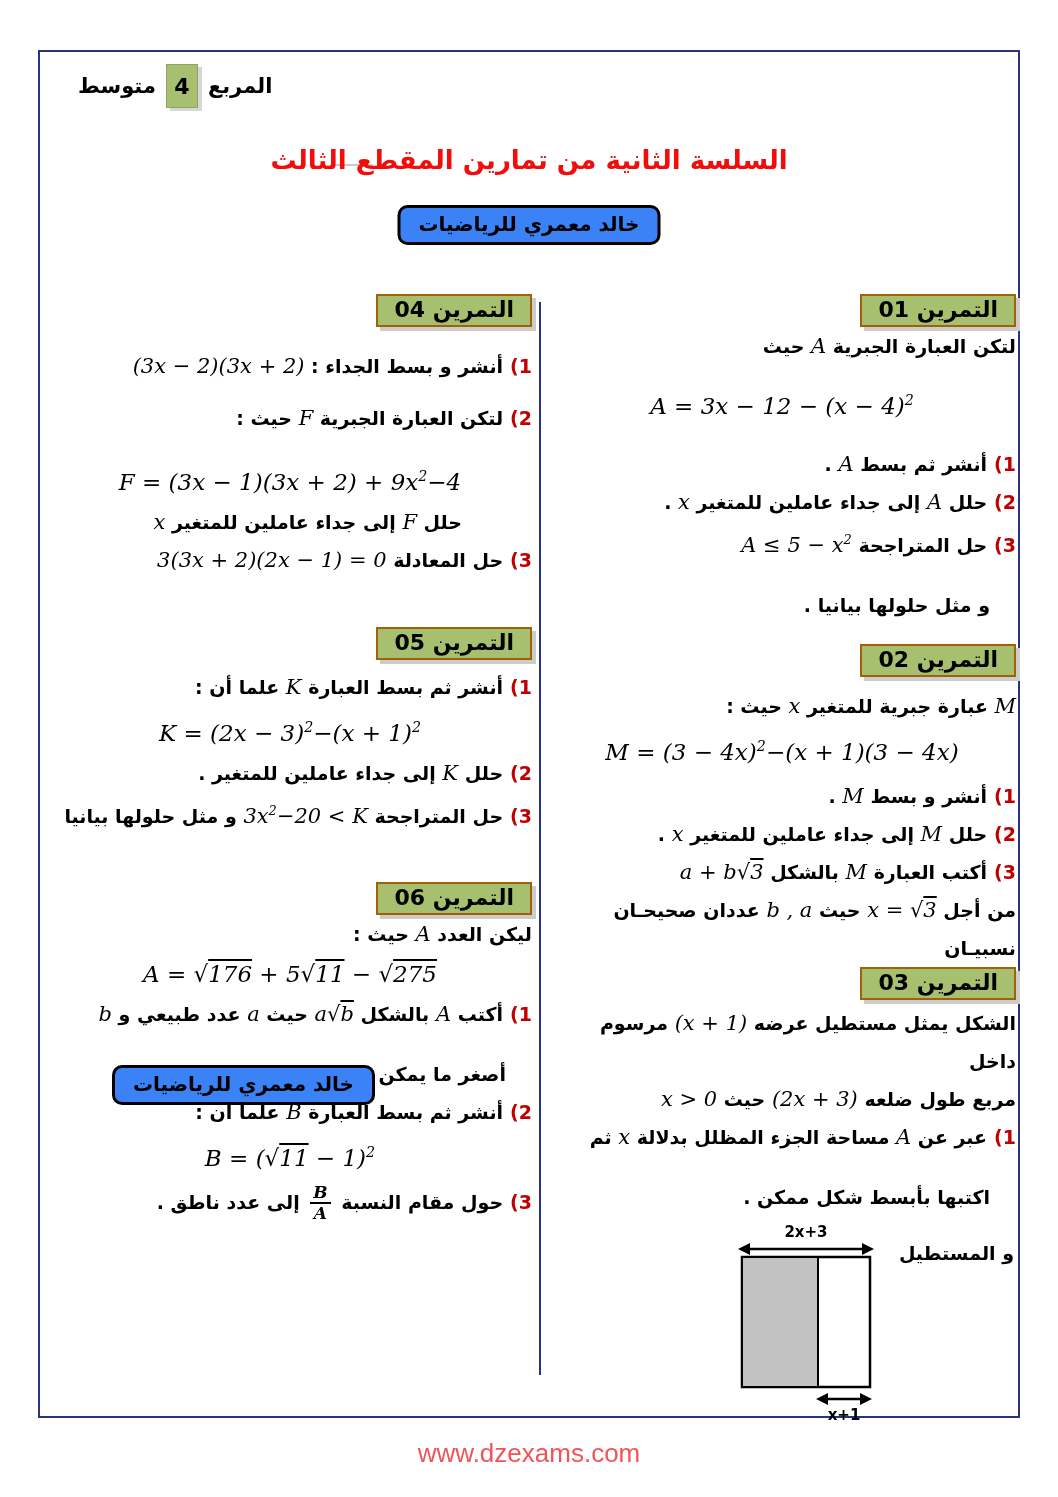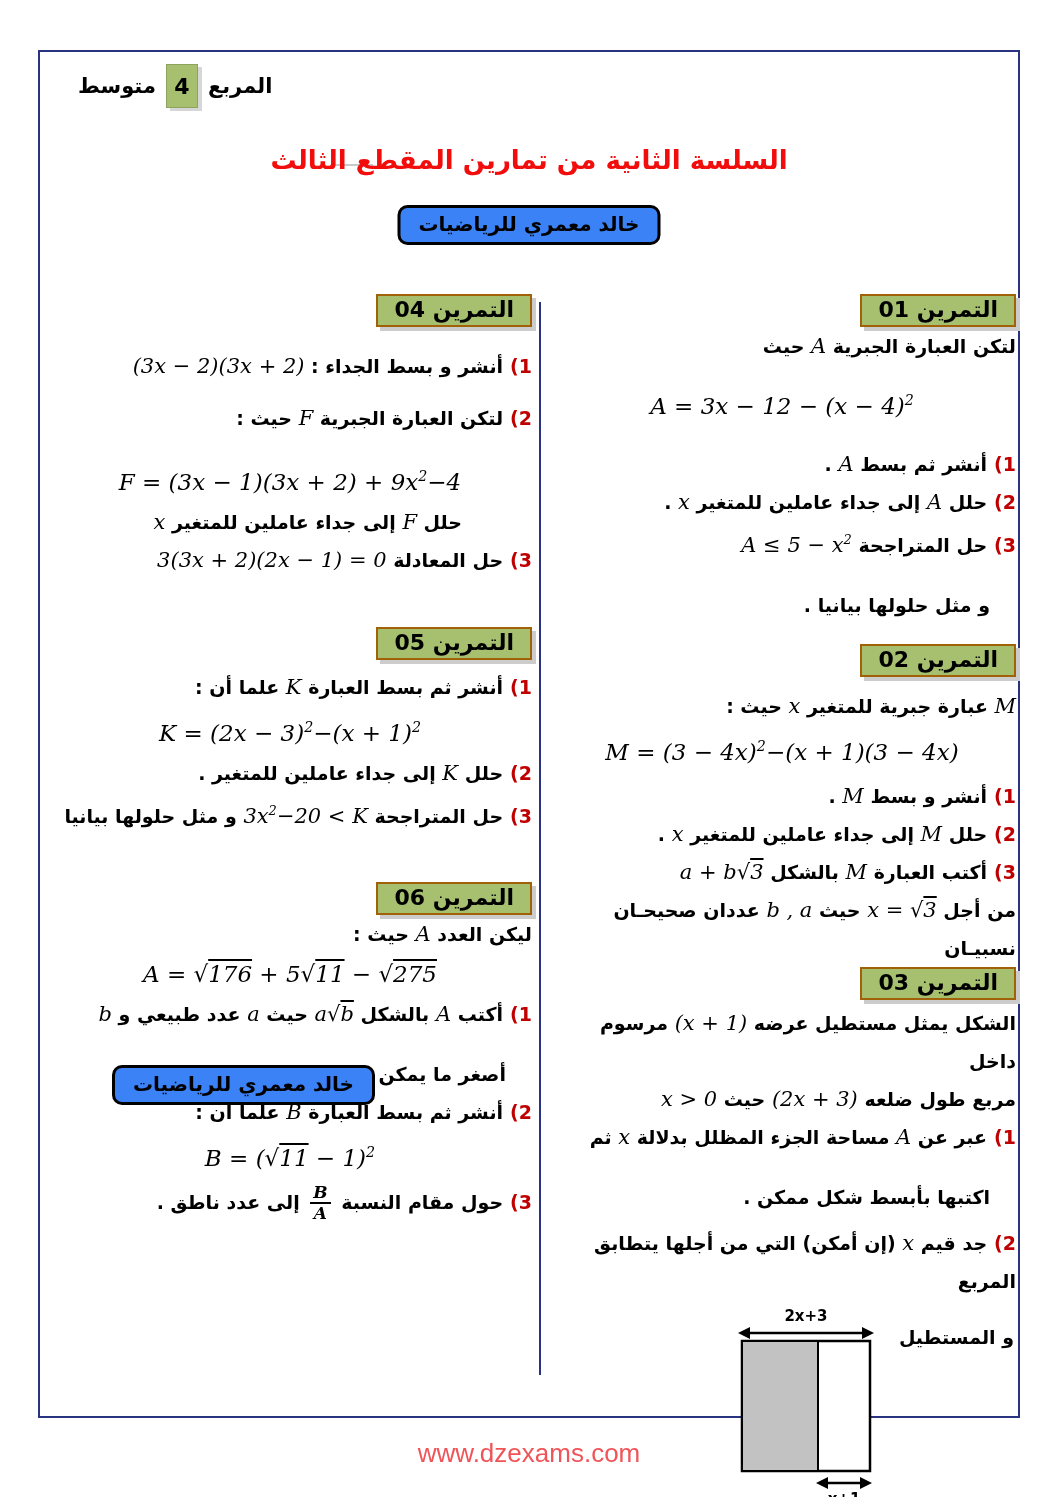--- a/index.html
+++ b/index.html
@@ -111,23 +111,20 @@
     <div class="exblock" style="top:673px;">
       <div class="exhead">
           <div class="exbox">التمرين 03</div>
         </div>
       <div class="line mt4">الشكل يمثل مستطيل عرضه <i dir="ltr">(x + 1)</i> مرسوم داخل</div>
       <div class="line">مربع طول ضلعه <i dir="ltr">(2x + 3)</i> حيث <i dir="ltr">x &gt; 0</i></div>
       <div class="line">
         <span class="num">(1</span><span>عبر عن <i dir="ltr">A</i> مساحة الجزء المظلل بدلالة <i dir="ltr">x</i> ثم</span>
       </div>
       <div class="line pad">اكتبها بأبسط شكل ممكن .</div>
-      <div class="line mt8">
-        <span class="num">(2</span><span>جد قيم <i dir="ltr">x</i> (إن أمكن) التي من أجلها يتطابق المربع</span>
-      </div>
       <div class="figwrap">
         <div class="line figtext">و المستطيل</div>
         <svg class="figsvg" width="152" height="202" viewBox="0 0 152 202">
           <text x="70" y="13" text-anchor="middle" font-family="DejaVu Sans" font-size="15" font-weight="bold">2x+3</text>
           <g>
             <line x1="10" y1="25" x2="130" y2="25" stroke="#000" stroke-width="2.5"></line>
             <polygon points="2,25 14,19 14,31" fill="#000"></polygon>
             <polygon points="138,25 126,19 126,31" fill="#000"></polygon>
           </g>
           <rect x="6" y="33" width="128" height="130" fill="#ffffff" stroke="#000" stroke-width="2.5"></rect>

